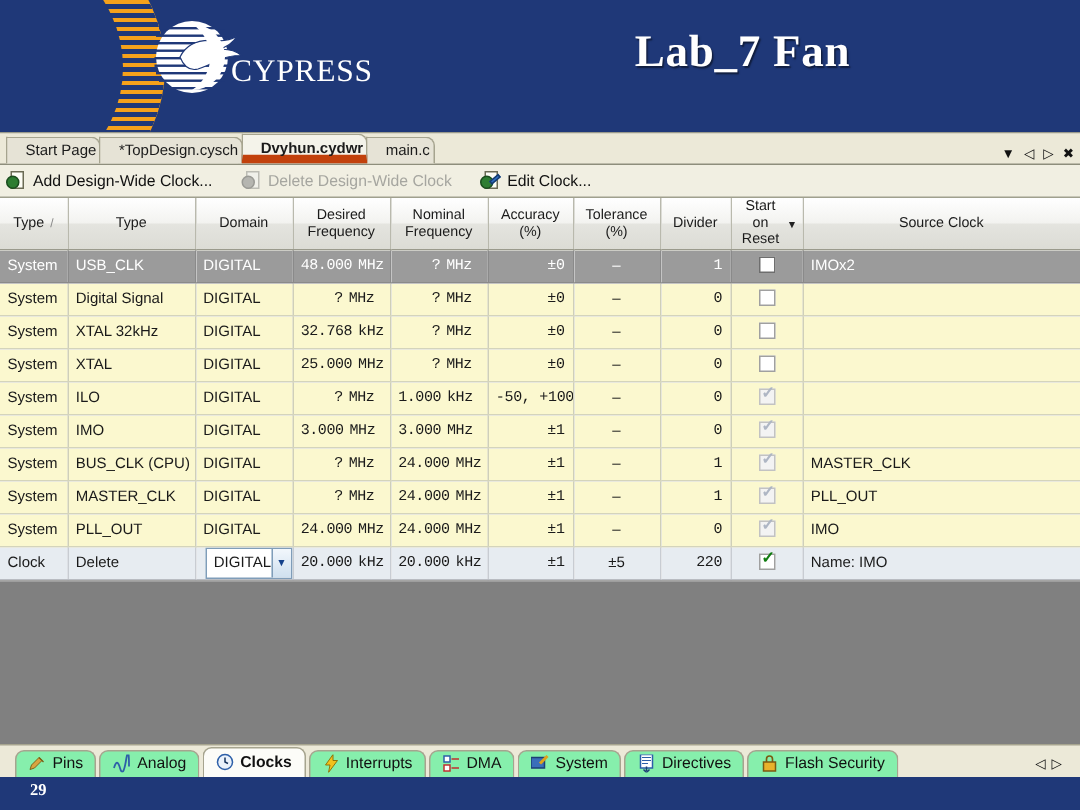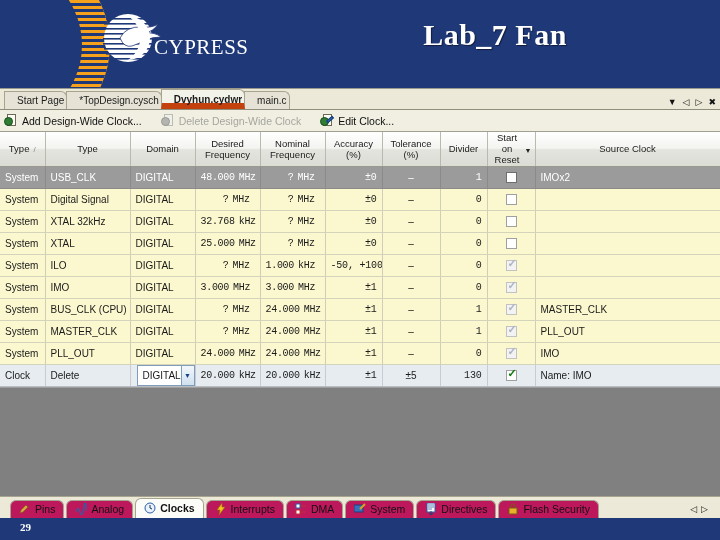--- a/index.html
+++ b/index.html
@@ -189,21 +189,21 @@
   #bottom-tabbar {
     height:22px; background:#ece9d8;
     border-top:1px solid #a6a48f;
     display:flex; align-items:center; padding-left:10px;
     position:relative;
   }
   .btab {
     display:flex; align-items:center; gap:4px;
     height:18px; padding:0 8px;
     font-size:10.5px; color:#111;
-    background:#be185d;
+    background:#86efac;
     border:1px solid #a6a48f; border-bottom:none;
     border-radius:6px 6px 0 0;
     margin-right:2px; white-space:nowrap;
   }
   .btab.active { background:#fcfcf8; font-weight:bold; height:20px; }
   .bico { width:12px; height:12px; position:relative; display:inline-block; }
   #bottom-nav { position:absolute; right:8px; bottom:4px; font-size:9px; color:#111; letter-spacing:4px;}
 
   
   #slide-footer {
@@ -429,21 +429,21 @@
             <td class="domain">
               <div class="domain-combo">
                 <span>DIGITAL</span>
                 <span class="arrowbox">▼</span>
               </div>
             </td>
             <td class="freq">20.000<span class="unit">kHz</span></td>
             <td class="freq">20.000<span class="unit">kHz</span></td>
             <td class="num">±1</td>
             <td class="ctr">±5</td>
-            <td class="num">130</td>
+            <td class="num">220</td>
             <td class="ctr"><span class="cb chk"></span></td>
             <td class="">Name: IMO</td>
           </tr>
         </tbody>
     </table>
   </div>
 
   <div id="empty-pane"></div>
 
   <div id="bottom-tabbar">

